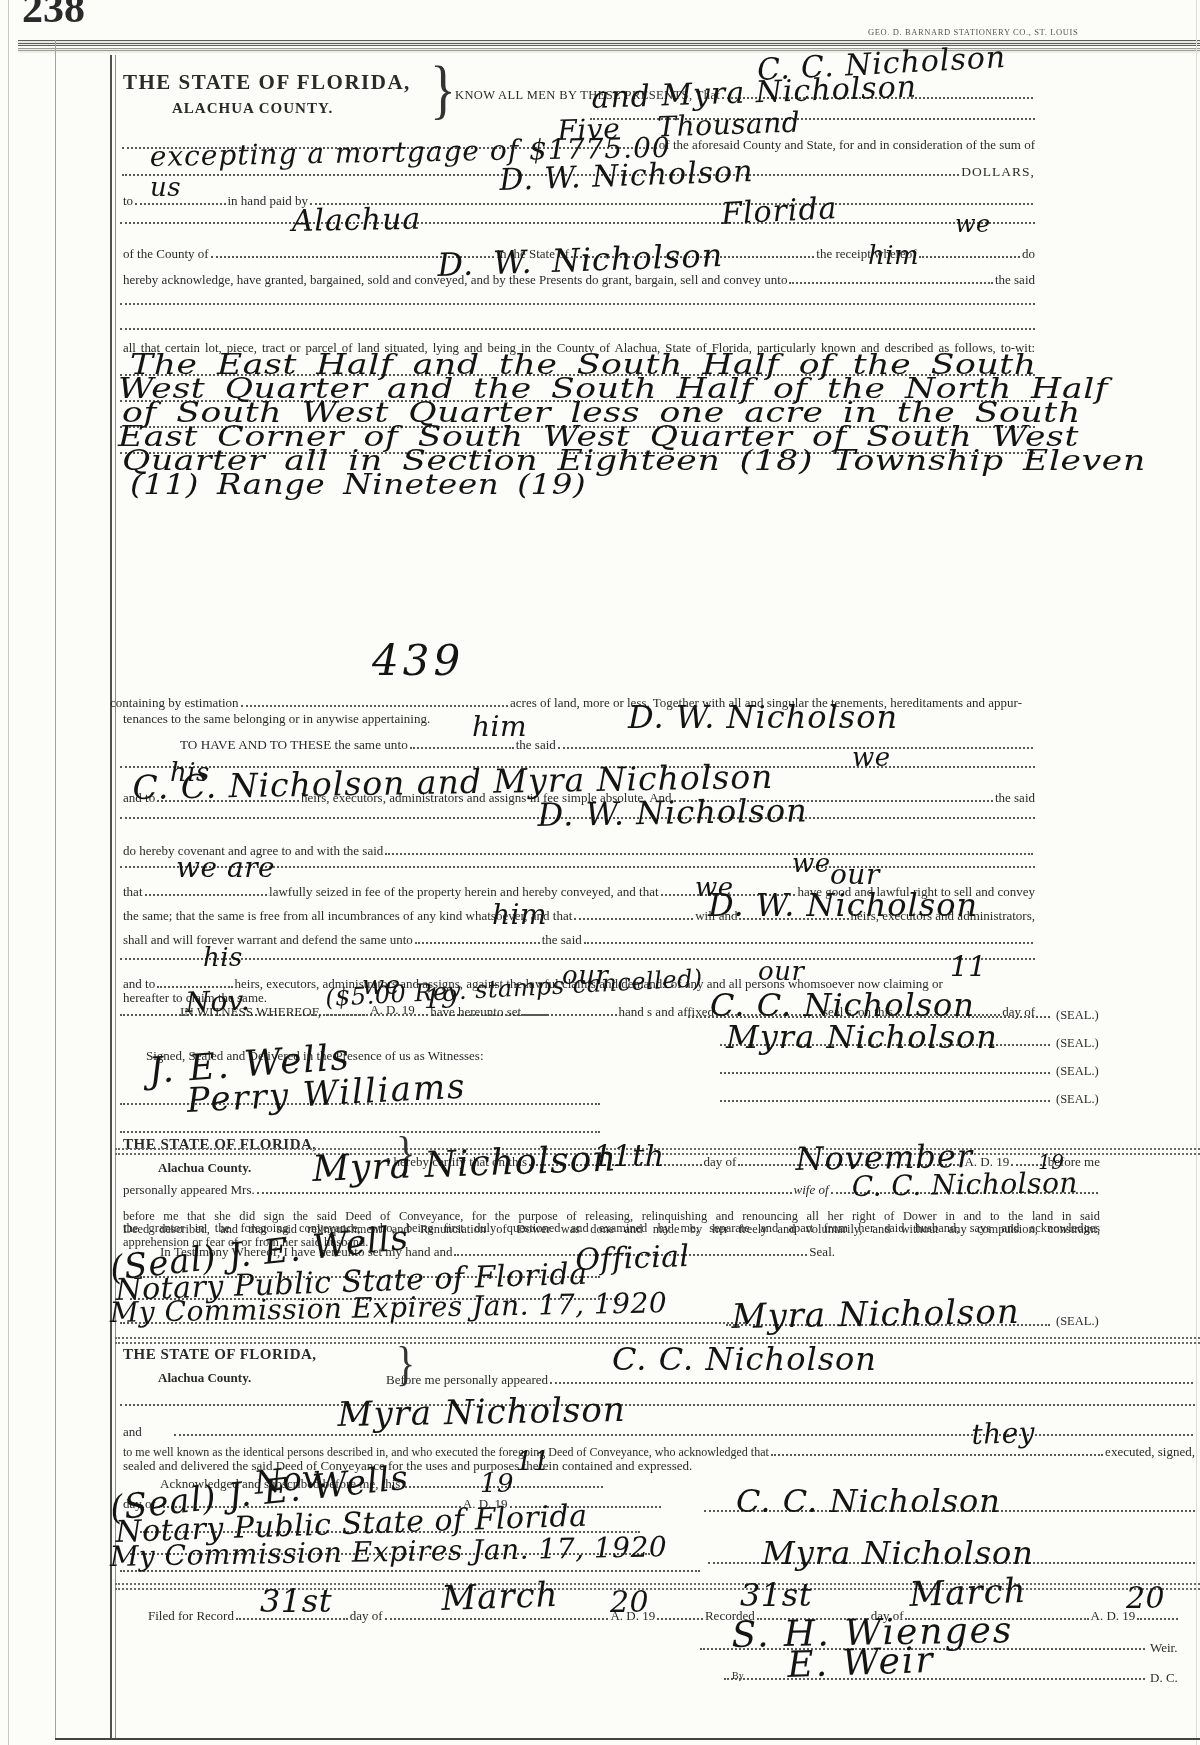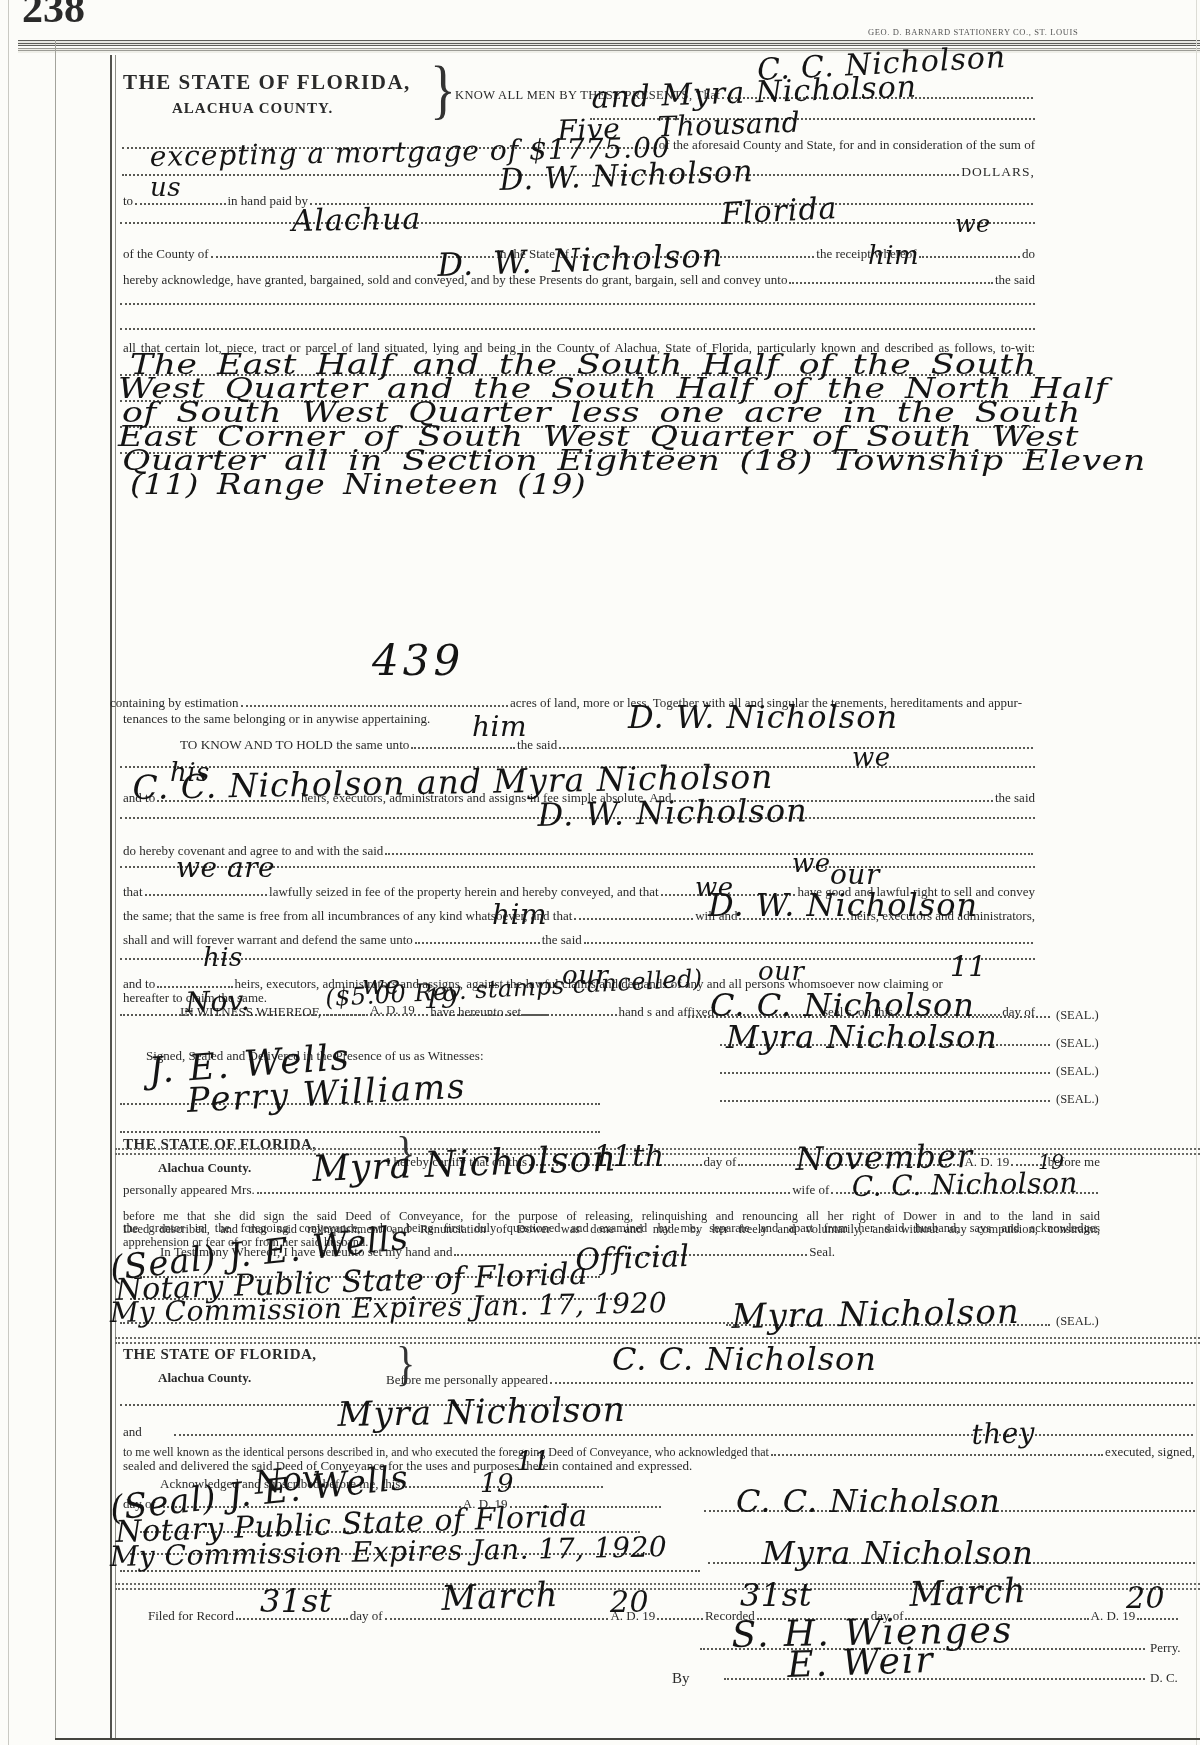--- a/index.html
+++ b/index.html
@@ -111,21 +111,21 @@
 
   <div class="row" style="left:110px;top:695px;width:912px;">
     <span class="p" style="font-size:13px;">containing by estimation</span>
     <span class="dots"></span>
     <span class="p" style="font-size:13px;">acres of land, more or less.  Together with all and singular the tenements, hereditaments and appur-</span>
   </div>
   <div class="hw" style="left:372px;top:636px;font-size:42px;letter-spacing:4px;">439</div>
   <div class="abs p" style="left:123px;top:711px;font-size:13px;">tenances to the same belonging or in anywise appertaining.</div>
 
   <div class="row" style="left:180px;top:737px;width:855px;">
-    <span class="p" style="font-size:13.2px;">TO KNOW AND TO HOLD the same unto</span>
+    <span class="p" style="font-size:13.2px;">TO HAVE AND TO THESE the same unto</span>
     <span class="dots" style="--g:.35;"></span>
     <span class="p" style="font-size:13px;">the said</span>
     <span class="dots" style="--g:1.6;"></span>
   </div>
   <div class="hw" style="left:472px;top:710px;font-size:28px;">him</div>
   <div class="hw" style="left:628px;top:698px;font-size:32px;letter-spacing:1px;">D. W. Nicholson</div>
   <div class="dline" style="left:120px;top:766px;width:915px;"></div>
 
   <div class="row" style="left:123px;top:790px;width:912px;">
     <span class="p" style="font-size:13px;">and to</span>
@@ -239,21 +239,21 @@
     <span class="dots" style="--g:.2;"></span>
     <span class="p" style="font-size:13px;">before me</span>
   </div>
   <div class="hw" style="left:593px;top:1138px;font-size:30px;">11th</div>
   <div class="hw" style="left:796px;top:1140px;font-size:32px;transform:rotate(-1deg);letter-spacing:1px;">November</div>
   <div class="hw" style="left:1038px;top:1150px;font-size:20px;">19</div>
 
   <div class="row" style="left:123px;top:1182px;width:977px;">
     <span class="p" style="font-size:13px;">personally appeared Mrs.</span>
     <span class="dots" style="--g:2;"></span>
-    <span class="p" style="font-size:13px;">wife of</span>
+    <span class="p" style="font-size:13px;font-style:italic;">wife of</span>
     <span class="dots"></span>
   </div>
   <div class="hw" style="left:313px;top:1148px;font-size:36px;transform:rotate(-2deg);letter-spacing:1px;">Myra Nicholson</div>
   <div class="hw" style="left:852px;top:1170px;font-size:28px;transform:rotate(-1deg);">C. C. Nicholson</div>
 
   <div class="abs p just" style="left:123px;top:1196px;width:977px;font-size:12.4px;margin-top:25px;">the grantor in the foregoing conveyance, who, being first duly questioned and examined by me, separate and apart from her said husband, says and acknowledges</div>
   <div class="abs p just" style="left:123px;top:1209px;width:977px;font-size:12.4px;">before me that she did sign the said Deed of Conveyance, for the purpose of releasing, relinquishing and renouncing all her right of Dower in and to the land in said</div>
   <div class="abs p just" style="left:123px;top:1222px;width:977px;font-size:12.4px;">Deed described, and that said relinquishment and Renunciation of Dower was done and made by her freely and voluntarily, and without any compulsion, constraint,</div>
   <div class="abs p" style="left:123px;top:1235px;font-size:12.4px;">apprehension or fear of or from her said husband.</div>
 
@@ -344,21 +344,21 @@
     <span class="dots" style="--g:.4;"></span>
   </div>
   <div class="hw" style="left:260px;top:1582px;font-size:32px;">31st</div>
   <div class="hw" style="left:442px;top:1578px;font-size:34px;transform:rotate(-2deg);letter-spacing:1px;">March</div>
   <div class="hw" style="left:610px;top:1584px;font-size:30px;">20</div>
   <div class="hw" style="left:740px;top:1576px;font-size:32px;">31st</div>
   <div class="hw" style="left:910px;top:1574px;font-size:34px;transform:rotate(-2deg);letter-spacing:1px;">March</div>
   <div class="hw" style="left:1126px;top:1580px;font-size:30px;">20</div>
 
   <div class="dline" style="left:700px;top:1648px;width:445px;"></div>
-  <div class="abs p" style="left:1150px;top:1640px;font-size:13px;">Perry.</div>
+  <div class="abs p" style="left:1150px;top:1640px;font-size:13px;">Weir.</div>
   <div class="hw" style="left:732px;top:1614px;font-size:36px;transform:rotate(-1deg);letter-spacing:2px;">S. H. Wienges</div>
 
-  <div class="abs p" style="left:672px;top:1670px;font-size:15px;">By</div>
+  <div class="abs p" style="left:732px;top:1670px;font-size:10px;">By</div>
   <div class="dline" style="left:724px;top:1678px;width:421px;"></div>
   <div class="abs p" style="left:1150px;top:1670px;font-size:13px;">D. C.</div>
   <div class="hw" style="left:788px;top:1644px;font-size:36px;transform:rotate(-2deg);letter-spacing:2px;">E. Weir</div>
 
 </div>
 
 </body></html>

